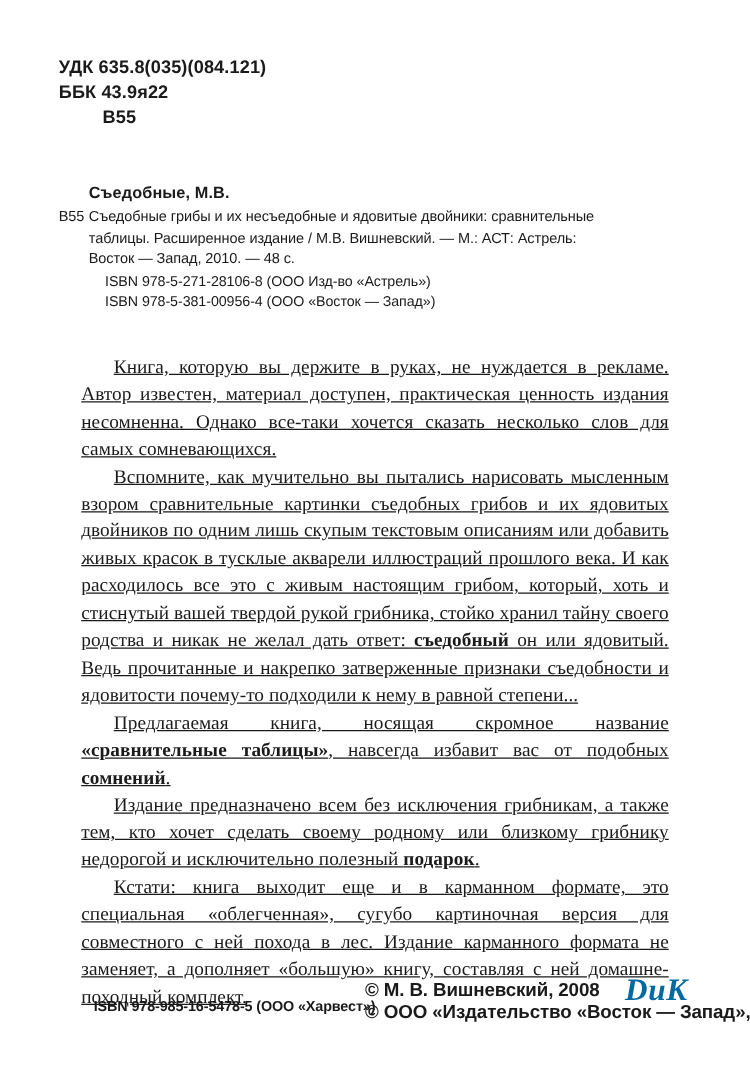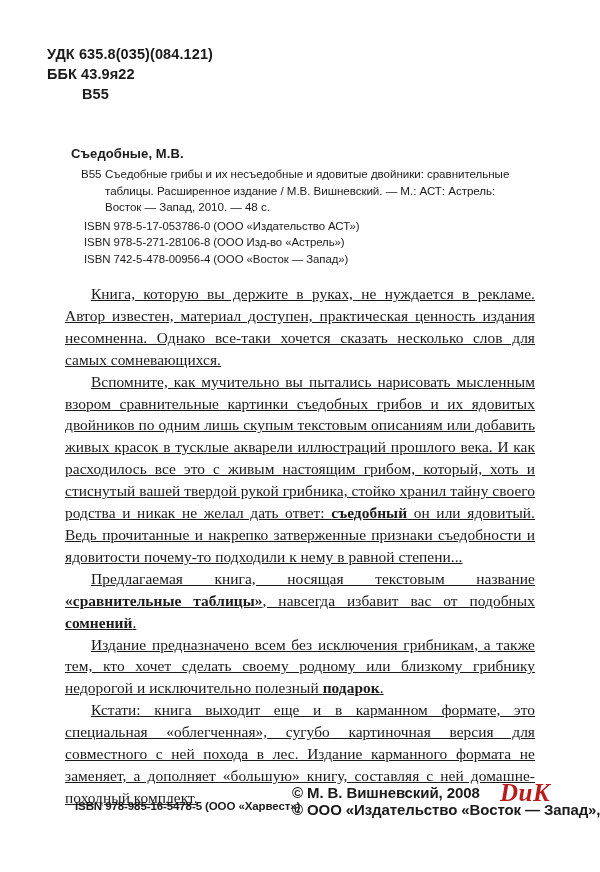--- a/index.html
+++ b/index.html
@@ -51,21 +51,21 @@
     position: absolute;
     left: 47px;
     top: 166px;
     width: 508px;
     font-family: "Liberation Sans", "DejaVu Sans", sans-serif;
     font-size: 11.6px;
     line-height: 16.6px;
     text-align: left;
     letter-spacing: -0.05px;
   }
-  .biblio .cite-line { display: block; white-space: nowrap; margin-left: 34px; }
+  .biblio .cite-line { display: block; white-space: nowrap; }
   .biblio .cite-line.indent { padding-left: 24px; }
   .biblio .sig { display: inline-block; width: 24px; }
 
   
   .isbn-list {
     position: absolute;
     left: 84px;
     top: 218px;
     font-family: "Liberation Sans", "DejaVu Sans", sans-serif;
     font-size: 11.4px;
@@ -119,21 +119,21 @@
   }
   .copyright .c-line { display: block; white-space: nowrap; }
   .watermark {
     position: absolute;
     left: 500px;
     top: 779px;
     font-family: "Liberation Serif", "DejaVu Serif", serif;
     font-style: italic;
     font-weight: bold;
     font-size: 25px;
-    color: #b91c1c;
+    color: #0369a1;
     letter-spacing: 0.5px;
   }
 </style>
 </head>
 <body>
 
 <div class="page">
 
   <div class="codes">
     <div class="udk">УДК 635.8(035)(084.121)</div>
@@ -143,29 +143,28 @@
 
   <div class="author-name">Съедобные, М.В.</div>
 
   <div class="biblio">
     <span class="cite-line"><span class="sig">В55</span><span>Съедобные грибы и их несъедобные и ядовитые двойники: сравнительные</span></span>
     <span class="cite-line indent">таблицы. Расширенное издание / М.В. Вишневский. — М.: АСТ: Астрель:</span>
     <span class="cite-line indent">Восток — Запад, 2010. — 48 с.</span>
   </div>
 
   <div class="isbn-list">
-    <span class="isbn-line">ISBN 978-5-17-053786-0 (ООО «Издательство АСТ»)</span>
     <span class="isbn-line">ISBN 978-5-271-28106-8 (ООО Изд-во «Астрель»)</span>
-    <span class="isbn-line">ISBN 742-5-478-00956-4 (ООО «Восток — Запад»)</span>
+    <span class="isbn-line">ISBN 978-5-381-00956-4 (ООО «Восток — Запад»)</span>
   </div>
 
   <div class="body-copy">
     <p><span>Книга, которую вы держите в руках, не нуждается в рекламе. Автор известен, материал доступен, практическая ценность издания несомненна. Однако все-таки хочется сказать несколько слов для самых сомневающихся.</span></p>
     <p><span>Вспомните, как мучительно вы пытались нарисовать мысленным взором сравнительные картинки съедобных грибов и их ядовитых двойников по одним лишь скупым текстовым описаниям или добавить живых красок в тусклые акварели иллюстраций прошлого века. И как расходилось все это с живым настоящим грибом, который, хоть и стиснутый вашей твердой рукой грибника, стойко хранил тайну своего родства и никак не желал дать ответ: </span><b>съедобный</b><span> он или ядовитый. Ведь прочитанные и накрепко затверженные признаки съедобности и ядовитости почему-то подходили к нему в равной степени...</span></p>
-    <p><span>Предлагаемая книга, носящая текстовым название </span><b>«сравнительные таблицы»</b><span>, навсегда избавит вас от подобных </span><b>сомнений</b><span>.</span></p>
+    <p><span>Предлагаемая книга, носящая скромное название </span><b>«сравнительные таблицы»</b><span>, навсегда избавит вас от подобных </span><b>сомнений</b><span>.</span></p>
     <p><span>Издание предназначено всем без исключения грибникам, а также тем, кто хочет сделать своему родному или близкому грибнику недорогой и исключительно полезный </span><b>подарок</b><span>.</span></p>
     <p><span>Кстати: книга выходит еще и в карманном формате, это специальная «облегченная», сугубо картиночная версия для совместного с ней похода в лес. Издание карманного формата не заменяет, а дополняет «большую» книгу, составляя с ней домашне-походный комплект.</span></p>
   </div>
 
   <div class="footer-isbn">ISBN 978-985-16-5478-5 (ООО «Харвест»)</div>
 
   <div class="copyright">
     <span class="c-line">© М. В. Вишневский, 2008</span>
     <span class="c-line">© ООО «Издательство «Восток — Запад», 2008</span>
   </div>

